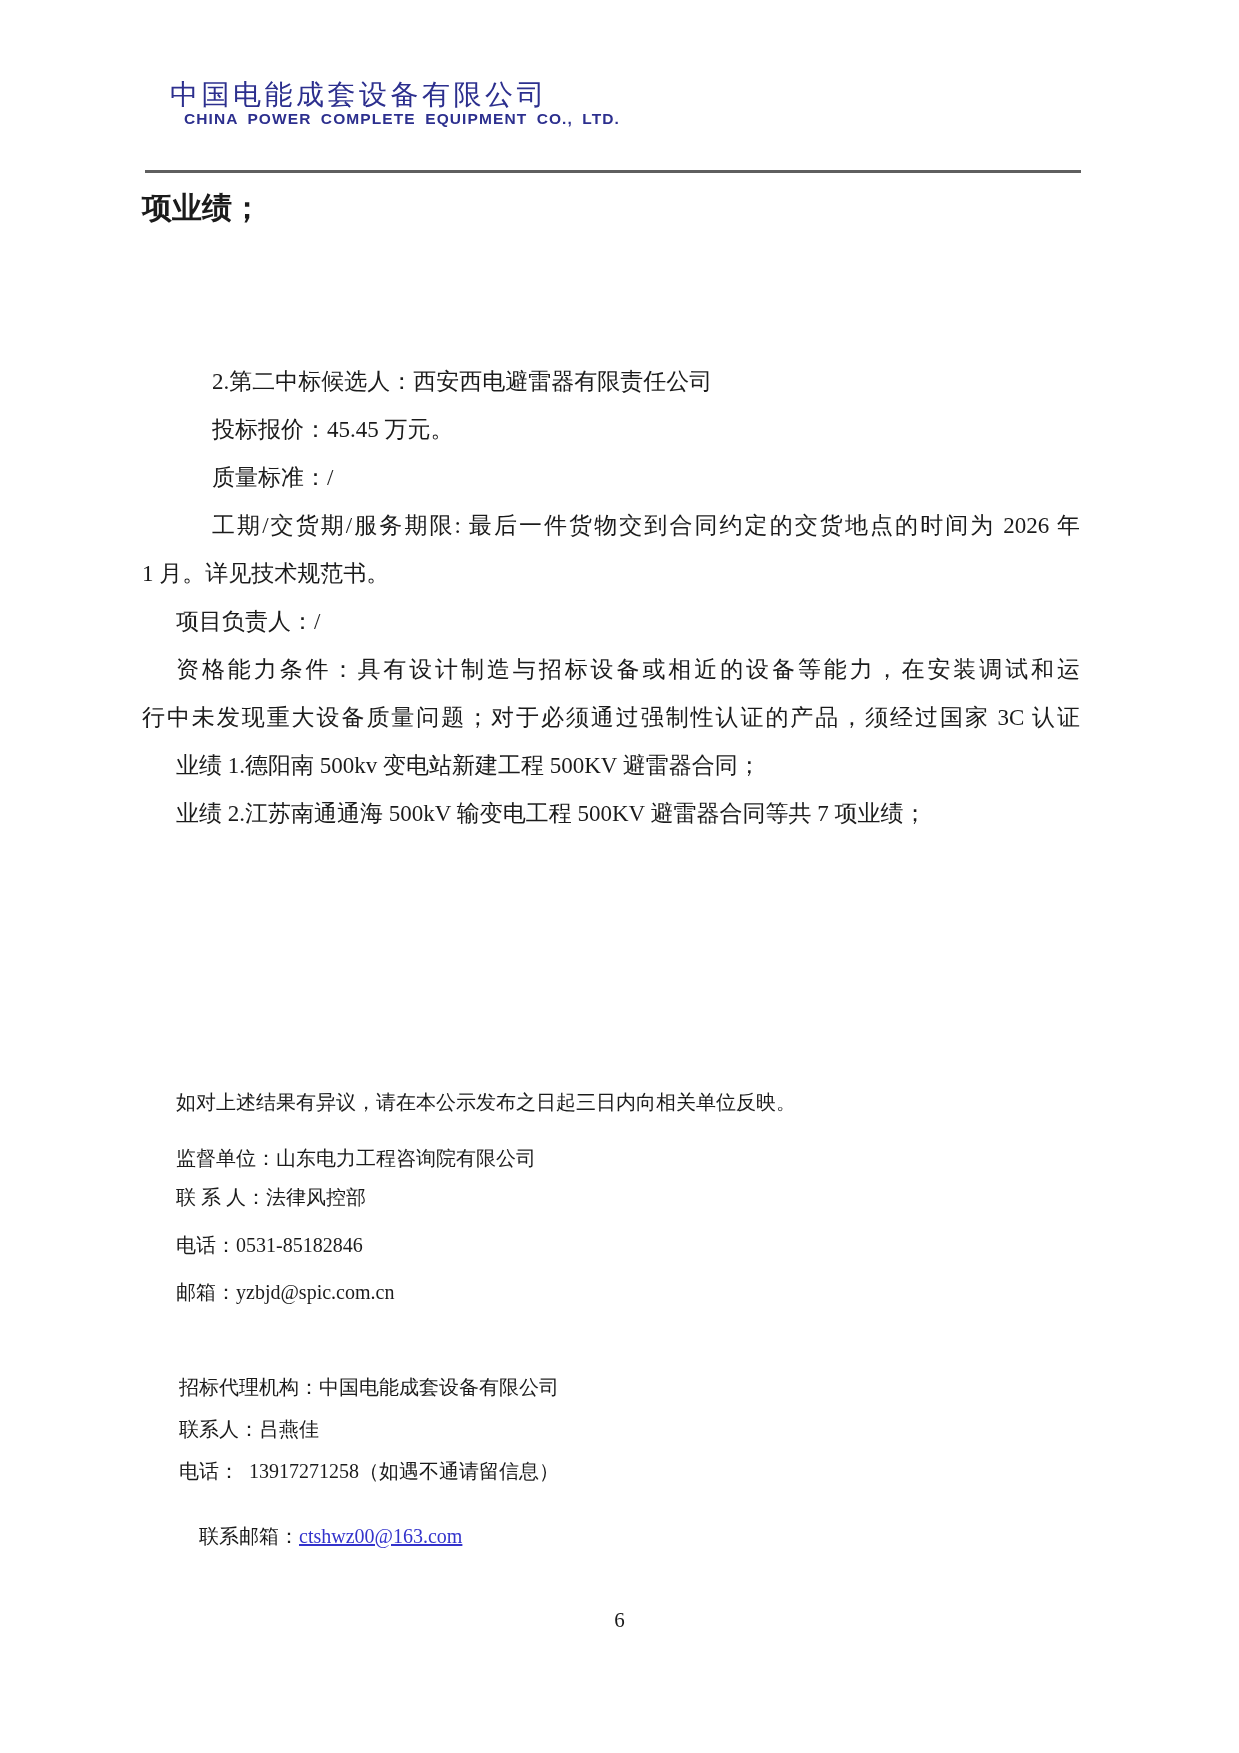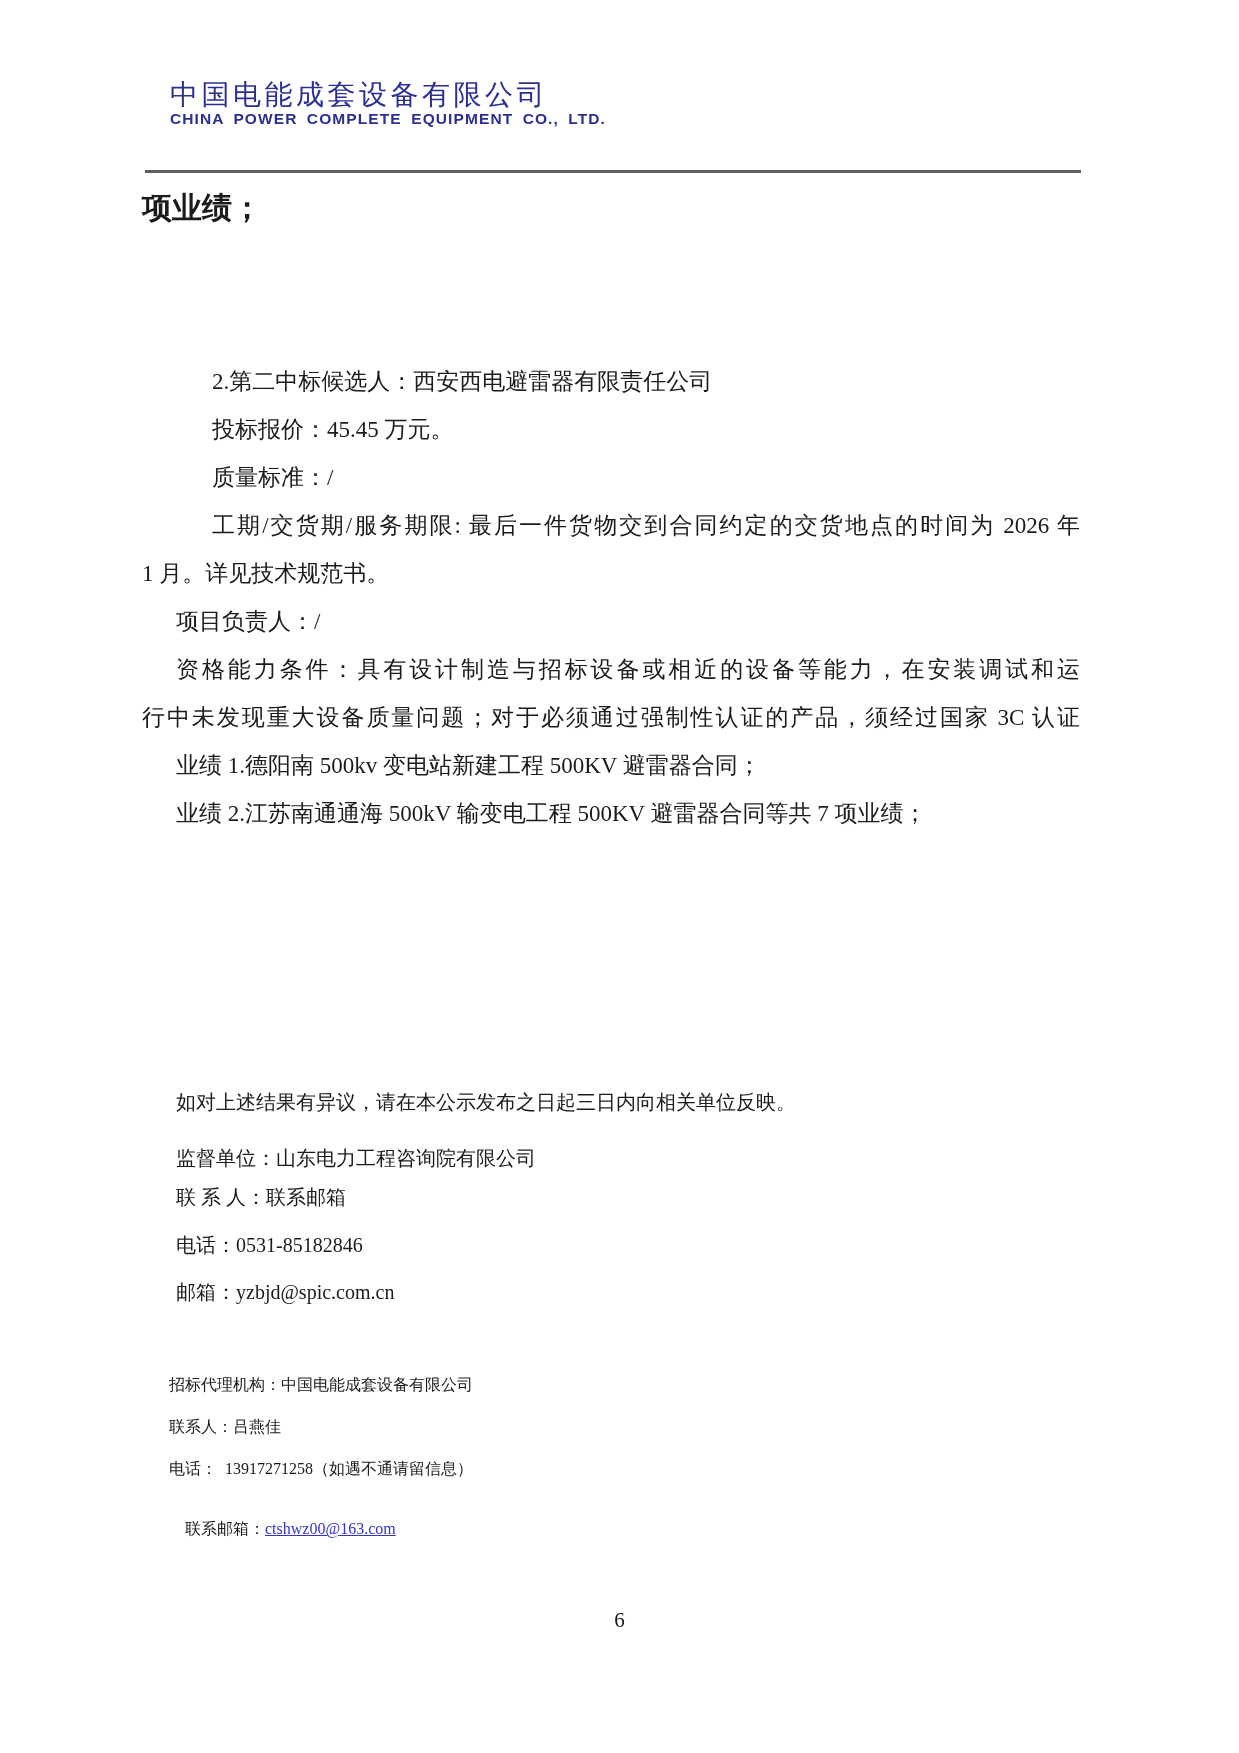--- a/index.html
+++ b/index.html
@@ -17,21 +17,21 @@
   
   .logo-cn {
     top:76px; left:170px;
     font-family:"Liberation Sans","DejaVu Sans",sans-serif;
     font-weight:normal;
     font-size:28px;
     letter-spacing:3.5px;
     color:var(--logo-color,#2c2f8e);
   }
   .logo-en {
-    top:110px; left:170px;
+    top:110px; left:184px;
     font-family:"Liberation Sans","DejaVu Sans",sans-serif;
     font-weight:bold;
     font-size:15.5px;
     letter-spacing:1.1px;
     word-spacing:4px;
     color:var(--logo-color,#2c2f8e);
   }
   .header-rule {
     top:170px; left:145px;
     width:936px; height:3px;
@@ -58,21 +58,21 @@
 
   
   .nline { font-size:20px; line-height:1.2; left:176px; }
   .n0 { top:1090px; }
   .n1 { top:1138px;margin-top:8px; }
   .n2 { top:1185px; }
   .n3 { top:1233px; }
   .n4 { top:1280px; }
 
   
-  .aline { font-size:16px; line-height:1.2; left:169px; }
+  .aline { font-size:20px; line-height:1.2; left:179px; }
   .a0 { top:1375px; }
   .a1 { top:1417px; }
   .a2 { top:1459px; }
   .a3 { top:1500px; }
 
   .email-link {
     color:var(--link-color,#3333cc);
     text-decoration:underline;
     cursor:pointer;
   }
@@ -101,21 +101,21 @@
   <div class="abs bline b3 just">工期/交货期/服务期限: 最后一件货物交到合同约定的交货地点的时间为 2026 年</div>
   <div class="abs bline b4">1 月。详见技术规范书。</div>
   <div class="abs bline b5">项目负责人：/</div>
   <div class="abs bline b6 just">资格能力条件：具有设计制造与招标设备或相近的设备等能力，在安装调试和运</div>
   <div class="abs bline b7 just">行中未发现重大设备质量问题；对于必须通过强制性认证的产品，须经过国家 3C 认证</div>
   <div class="abs bline b8">业绩 1.德阳南 500kv 变电站新建工程 500KV 避雷器合同；</div>
   <div class="abs bline b9">业绩 2.江苏南通通海 500kV 输变电工程 500KV 避雷器合同等共 7 项业绩；</div>
 
   <div class="abs nline n0">如对上述结果有异议，请在本公示发布之日起三日内向相关单位反映。</div>
   <div class="abs nline n1">监督单位：山东电力工程咨询院有限公司</div>
-  <div class="abs nline n2">联 系 人：联系邮箱</div>
+  <div class="abs nline n2">联 系 人：法律风控部</div>
   <div class="abs nline n3">电话：0531-85182846</div>
   <div class="abs nline n4">邮箱：yzbjd@spic.com.cn</div>
 
   <div class="abs aline a0">招标代理机构：中国电能成套设备有限公司</div>
   <div class="abs aline a1">联系人：吕燕佳</div>
   <div class="abs aline a2">电话：  13917271258（如遇不通请留信息）</div>
   <div class="abs aline a3">
     <span>联系邮箱：</span><a class="email-link">ctshwz00@163.com</a>
   </div>
 

